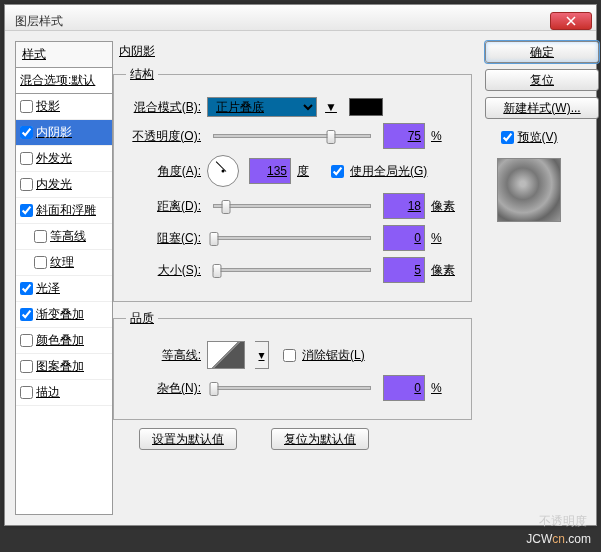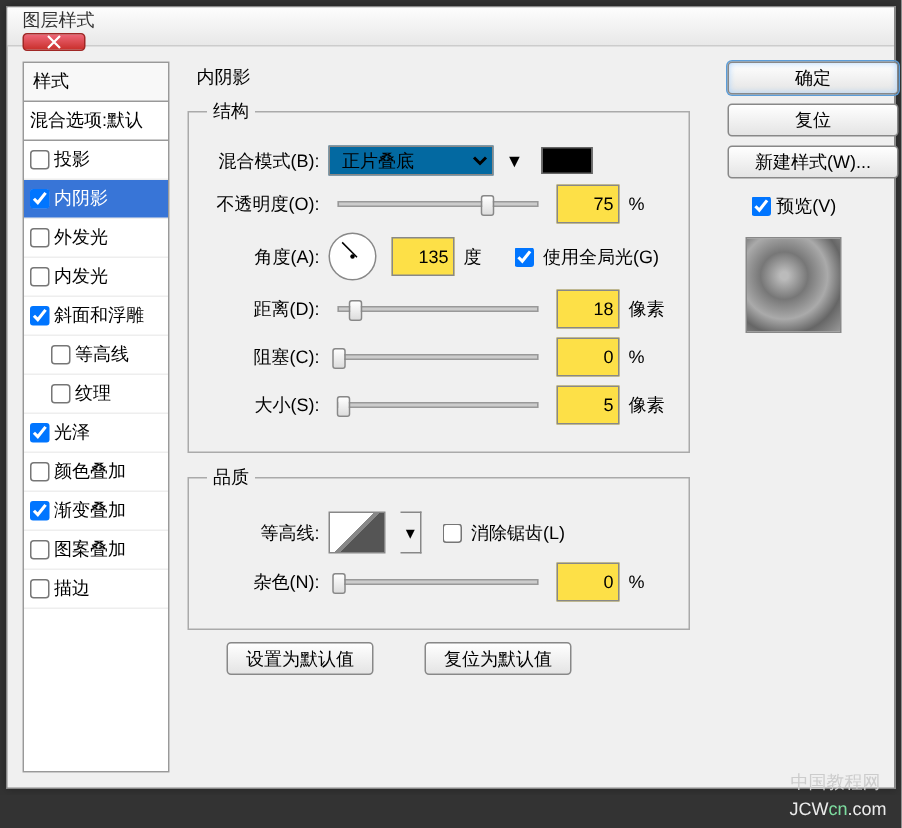--- a/index.html
+++ b/index.html
@@ -1,55 +1,55 @@
 <!DOCTYPE html>
 <html><head>
 <meta charset="utf-8">
 <style>
 * { box-sizing: border-box; margin: 0; padding: 0; font-family: "Microsoft YaHei", SimSun, sans-serif; font-size: 12px; }
 body { background: #333; padding: 4px; }
 .dialog { width: 593px; background: #f0f0f0; border: 1px solid #888; box-shadow: 0 0 6px rgba(0,0,0,0.3); }
-.titlebar { height: 26px; background: linear-gradient(to bottom, #fdfdfd, #e8e8e8); border-bottom: 1px solid #ccc; display: flex; align-items: flex-start; padding: 0 4px 0 10px; flex-direction: column; }
+.titlebar { height: 26px; background: linear-gradient(to bottom, #fdfdfd, #e8e8e8); border-bottom: 1px solid #ccc; display: flex; align-items: flex-end; padding: 0 4px 0 10px; }
 .titlebar-title { flex: 1; color: #333; }
 .close-btn { width: 42px; height: 18px; background: linear-gradient(to bottom, #e67, #c9302c); border: 1px solid #a02725; border-radius: 3px; color: #fff; display: flex; align-items: center; justify-content: center; font-weight: bold; cursor: pointer; }
 .close-btn svg { width: 10px; height: 10px; }
-.body { display: flex; padding: 10px; gap: 12px; height: 494px; }
+.body { display: flex; padding: 10px; gap: 0; height: 494px; text-decoration: underline; }
 .styles-panel { width: 98px; border: 1px solid #999; background: #fff; }
 .styles-header { padding: 4px 6px; border-bottom: 1px solid #999; background: #f8f8f8; }
 .styles-item { padding: 4px 4px; border-bottom: 1px solid #eee; display: flex; align-items: center; gap: 3px; }
 .styles-item.blend { border-bottom: 1px solid #999; }
 .styles-item.selected { background: #3875d7; color: #fff; }
 .styles-item.indent { padding-left: 18px; }
 input[type=checkbox] { width: 13px; height: 13px; }
 .main-panel { flex: 1; position: relative; }
 fieldset { border: 1px solid #aaa; padding: 8px 12px 12px; margin-bottom: 8px; }
 legend { padding: 0 4px; }
 .row { display: flex; align-items: center; margin: 6px 0; gap: 6px; }
 .row-label { width: 75px; text-align: right; }
 select { height: 20px; border: 1px solid #888; background: #0369a1; padding: 0 4px; }
 .color-swatch { width: 34px; height: 18px; border: 1px solid #666; background: #000; margin-left: 4px; }
 .dropdown-btn { width: 16px; height: 18px; display: flex; align-items: center; justify-content: center; }
 .slider { flex: 1; margin: 0 6px; height: 4px; background: #ccc; position: relative; border: 1px solid #999; }
 .slider-thumb { position: absolute; top: -5px; width: 9px; height: 14px; background: linear-gradient(to bottom,#fff,#ddd); border: 1px solid #888; transform: translateX(-50%); border-radius: 2px; }
-.num-input { width: 42px; height: 18px; border: 1px solid #888; text-align: right; padding: 12px 3px; background: #fde047; }
+.num-input { width: 42px; height: 18px; border: 1px solid #888; text-align: right; padding: 12px 3px; background: #8b5cf6; }
 .unit { width: 28px; }
 .angle-dial { width: 32px; height: 32px; border: 1px solid #888; border-radius: 50%; background: #fff; position: relative; margin-right: 4px; }
 .angle-dial::after { content: ''; position: absolute; width: 14px; height: 1px; background: #000; top: 50%; left: 4px; transform-origin: right center; transform: rotate(45deg); }
 .angle-dial::before { content: ''; position: absolute; width: 3px; height: 3px; background: #000; border-radius: 50%; top: 50%; left: 50%; transform: translate(-50%,-50%); }
 .contour-swatch { width: 38px; height: 28px; border: 1px solid #888; background: linear-gradient(135deg, #fff 0%, #fff 47%, #888 47%, #888 53%, #555 53%, #555 100%); margin-right: 4px; }
 .contour-btn { width: 14px; height: 28px; border: 1px solid #888; border-left: none; display: flex; align-items: center; justify-content: center; }
 .btn { height: 22px; padding: 0 12px; border: 1px solid #888; background: linear-gradient(to bottom,#fff,#e4e4e4); border-radius: 3px; cursor: pointer; margin-left: 26px; }
 .btn-row { display: flex; gap: 8px; justify-content: flex-start; margin-top: 6px; }
 .right-panel { width: 114px; display: flex; flex-direction: column; gap: 6px; align-items: center; }
 .right-panel .btn { width: 100%; }
 .btn.primary { box-shadow: 0 0 0 1px #5b9dd9, inset 0 0 4px #aad4ff; }
 .preview-box { width: 64px; height: 64px; border: 1px solid #888; background: radial-gradient(circle at 40% 40%, #bbb 5%, #777 30%, #aaa 55%, #666 75%, #999 100%); margin-top: 6px; }
 .preview-row { display: flex; align-items: center; gap: 4px; margin-top: 4px; }
 .watermark { position: fixed; bottom: 6px; right: 10px; color: #fff; font-size: 14px; font-family: Arial; opacity: 0.9; }
-.watermark .red { color: #86efac; }
+.watermark .red { color: #fdba74; }
 .wm2 { position: fixed; bottom: 22px; right: 14px; color: #ccc; font-size: 12px; }
 </style>
 </head>
 <body>
 
 <div class="dialog">
   <div class="titlebar">
     <span class="titlebar-title">图层样式</span>
     <div class="close-btn">
       <svg viewBox="0 0 10 10">
@@ -88,26 +88,26 @@
           </div>
           <div class="styles-item indent">
             <input type="checkbox" style="">
             <span>纹理</span>
           </div>
           <div class="styles-item">
             <input type="checkbox" checked="" style="">
             <span>光泽</span>
           </div>
           <div class="styles-item">
+            <input type="checkbox" checked="" style="">
+            <span>渐变叠加</span>
+          </div>
+          <div class="styles-item">
             <input type="checkbox" style="">
             <span>颜色叠加</span>
-          </div>
-          <div class="styles-item">
-            <input type="checkbox" checked="" style="">
-            <span>渐变叠加</span>
           </div>
           <div class="styles-item">
             <input type="checkbox" style="">
             <span>图案叠加</span>
           </div>
           <div class="styles-item">
             <input type="checkbox" style="">
             <span>描边</span>
           </div>
         </div>
@@ -197,16 +197,16 @@
       <div class="preview-row">
         <input type="checkbox" checked="" style="">
         <span>预览(V)</span>
       </div>
       <div class="preview-box"></div>
     </div>
 
   </div>
 </div>
 
-<div class="wm2">中国教程网</div>
+<div class="wm2">不透明度</div>
 <div class="watermark">
   <span>JCW</span><span class="red">cn</span><span>.com</span>
 </div>
 
 </body></html>

